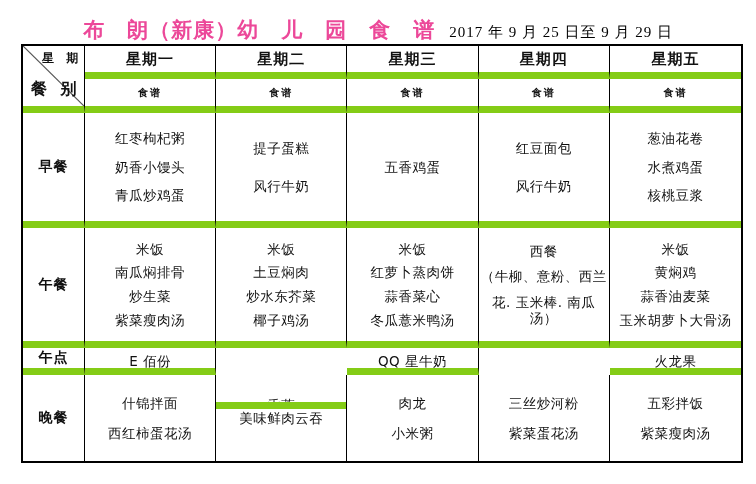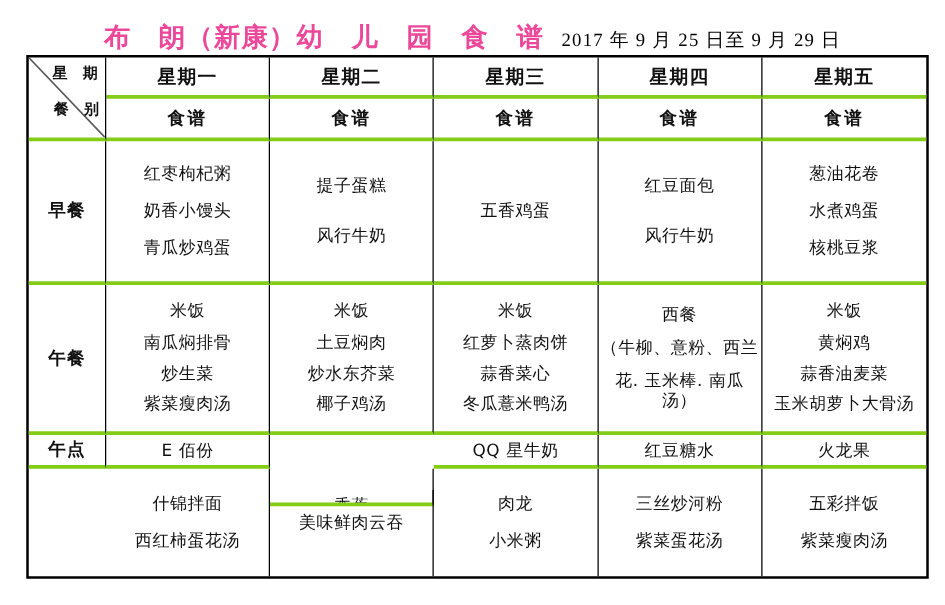--- a/index.html
+++ b/index.html
@@ -22,46 +22,46 @@
   }
   .menu-table{
     position:absolute;left:21px;top:44px;width:722px;height:419px;
     box-sizing:border-box;border:2px solid #000;background:#fff;
     display:grid;
     grid-template-columns:62px repeat(5,1fr);
     grid-template-rows:33px 34px 115px 120px 27px auto;
   }
   .cell{
     box-sizing:border-box;
-    border-right:1px solid #000;border-bottom:3px solid #84cc16;
+    border-right:1px solid #000;border-bottom:7px solid #84cc16;
     display:flex;align-items:center;justify-content:center;
     overflow:hidden;
   }
   .last-col{border-right:none;}
   .last-row{border-bottom:none;}
   .day-header{font-size:15px;font-weight:600;letter-spacing:1px;}
-  .sub-header{font-size:14px;font-weight:600;letter-spacing:2px;}
+  .sub-header{font-size:10px;font-weight:600;letter-spacing:2px;}
   .meal-label{font-size:14px;font-weight:600;letter-spacing:1px;}
   .menu-cell{
     flex-direction:column;justify-content:space-evenly;
     padding:5px 2px;
   }
   .dish{
     font-size:13.5px;line-height:1.2;text-align:center;
     letter-spacing:0.5px;white-space:normal;
   }
   .corner{
     position:relative;padding:0;
   }
   .corner svg{position:absolute;left:0;top:0;width:100%;height:100%;}
   .corner .corner-week{
     position:absolute;top:4px;left:19px;font-size:12px;font-weight:700;letter-spacing:4px;
   }
   .corner .corner-meal{
-    position:absolute;top:33px;left:20px;font-size:12px;font-weight:700;letter-spacing:4px;text-align:right;
+    position:absolute;top:33px;left:8px;font-size:16px;font-weight:700;letter-spacing:4px;
   }
 </style>
 </head>
 <body>
 
 <div class="header-line">
   <span class="doc-title">布　朗（新康）幼　儿　园　食　谱</span>
   <span class="doc-date">2017 年 9 月 25 日至 9 月 29 日</span>
 </div>
 
@@ -138,26 +138,24 @@
     <div class="cell meal-label" style="grid-area: 5 / 1;">午点</div>
     <div class="cell menu-cell" style="grid-area: 5 / 2;">
       <div class="dish">E 佰份</div>
     </div>
     <div class="cell menu-cell" style="grid-area: 5 / 3; margin-top: 44px;">
       <div class="dish">香蕉</div>
     </div>
     <div class="cell menu-cell" style="grid-area: 5 / 4;">
       <div class="dish">QQ 星牛奶</div>
     </div>
-    <div class="cell menu-cell" style="grid-area: 5 / 5;">
-      <div class="dish">红豆糖水</div>
-    </div>
     <div class="cell menu-cell last-col" style="grid-area: 5 / 6;">
       <div class="dish">火龙果</div>
     </div>
+    <div class="cell meal-label last-row" style="grid-area: 6 / 1;">晚餐</div>
     <div class="cell menu-cell last-row" style="grid-area: 6 / 2;">
       <div class="dish">什锦拌面</div>
       <div class="dish">西红柿蛋花汤</div>
     </div>
     <div class="cell menu-cell last-row" style="grid-area: 6 / 3;">
       <div class="dish">美味鲜肉云吞</div>
     </div>
     <div class="cell menu-cell last-row" style="grid-area: 6 / 4;">
       <div class="dish">肉龙</div>
       <div class="dish">小米粥</div>

